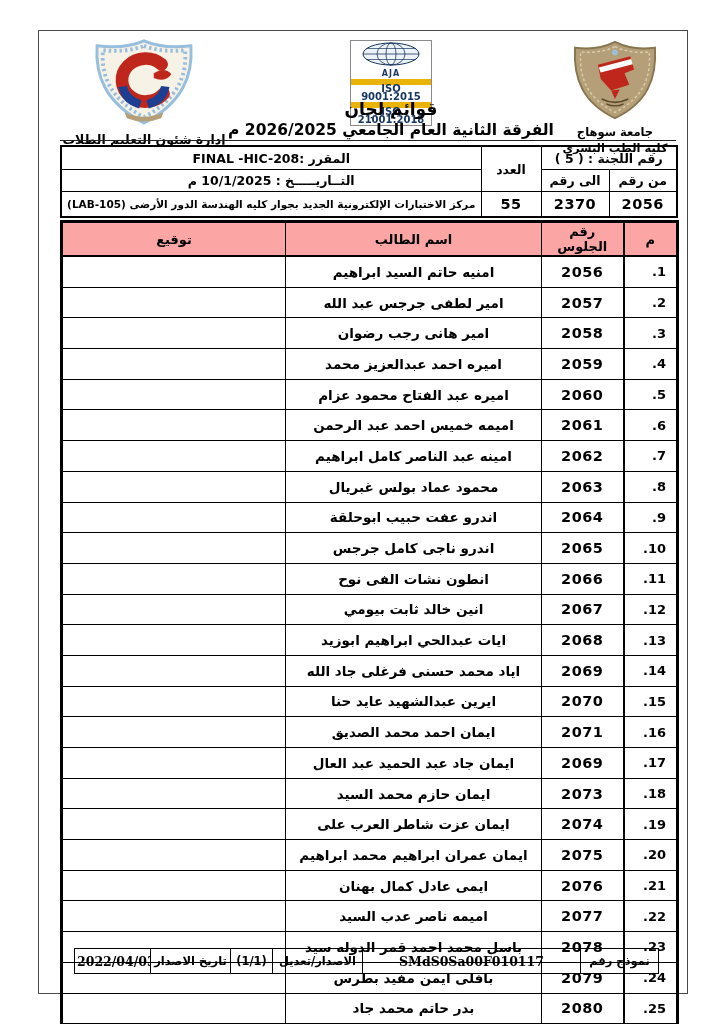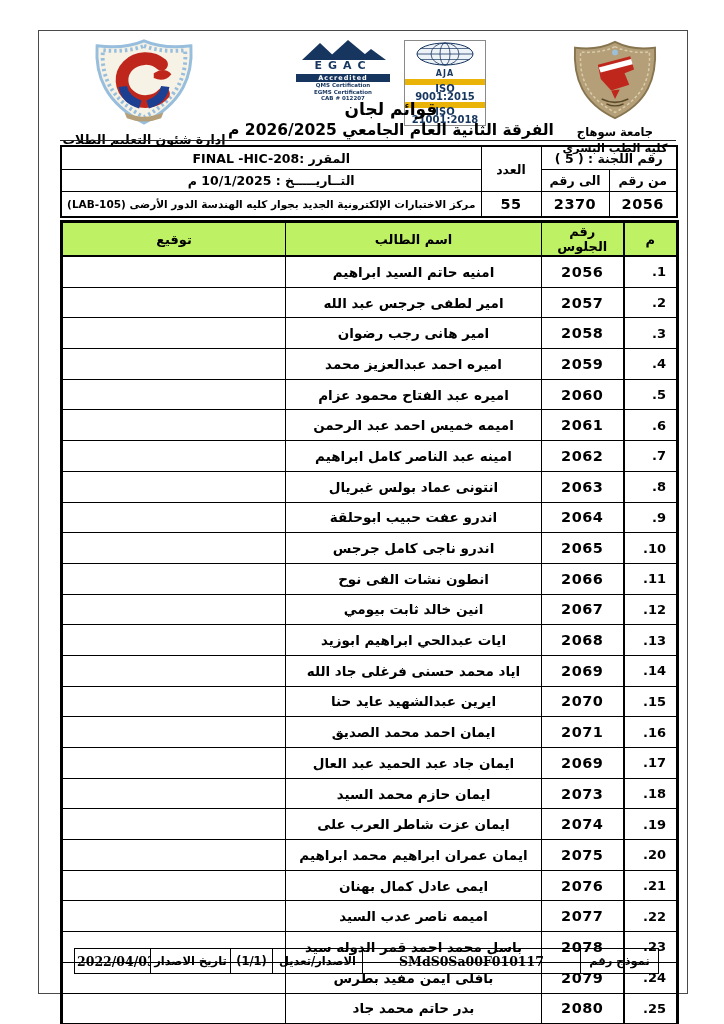--- a/index.html
+++ b/index.html
@@ -33,21 +33,21 @@
   .info{position:absolute;top:145px;left:60px;width:616px;border:2.5px solid #000;}
   .info td{border:1px solid #000;font-weight:bold;text-align:center;padding:0 3px;overflow:hidden;white-space:nowrap;}
   .info .r1 td{height:22px;font-size:12.5px;}
   .info .r2 td{height:21px;font-size:12.5px;}
   .info .r3 td{height:24px;font-size:14px;}
   .info td.loc{font-size:10.5px;}
   .info td.num{font-size:14.5px;letter-spacing:.5px;}
 
   
   .main{position:absolute;top:220px;left:60px;width:616px;border:3px solid #000;}
-  .main th{border:1px solid #000;border-bottom:2.5px solid #000;height:22px;font-size:13px;font-weight:bold;background:#bef264;}
+  .main th{border:1px solid #000;border-bottom:2.5px solid #000;height:22px;font-size:13px;font-weight:bold;background:#fca5a5;}
   .main td{border:1px solid #000;height:27.7px;font-weight:bold;overflow:hidden;white-space:nowrap;}
   .main th:first-child,.main td:first-child{border-left:2px solid #000;}
   .c-idx{text-align:right;padding-left:6px;padding-right:10px;font-size:13px;direction:rtl;}
   .c-seat{text-align:center;font-size:14.5px;letter-spacing:.5px;}
   .c-name{text-align:center;font-size:13.5px;}
   .c-sig{background:#fff;}
 
   
   .footer{position:absolute;top:948px;left:74px;width:584px;border:1.5px solid #000;}
   .footer td{border:1px solid #000;height:24px;font-weight:bold;text-align:center;padding:0 2px;
@@ -74,34 +74,20 @@
           <path d="M34 62 q14 7 28 0" stroke="#5a4a2a" stroke-width="1.6" fill="none"></path>
           <path d="M39 67 q9 4.5 18 0" stroke="#5a4a2a" stroke-width="1.4" fill="none"></path>
         </svg>
       </span>
       <div class="uni-text">جامعة سوهاج</div>
       <div class="uni-text">كلية الطب البشرى</div>
     </div>
 
     <div class="center-block">
       <div class="cert-row">
-        <div class="egac">
-          <span>
-            <svg width="94" height="30" viewBox="0 0 94 30">
-              <polygon points="6,20 24,3 42,20" fill="#16355f"></polygon>
-              <polygon points="30,20 52,0 76,20" fill="#16355f"></polygon>
-              <polygon points="62,20 75,9 90,20" fill="#16355f"></polygon>
-              <text x="47" y="29" text-anchor="middle" font-size="11" font-weight="bold" fill="#16355f" letter-spacing="6" font-family="DejaVu Sans, sans-serif">EGAC</text>
-            </svg>
-          </span>
-          <div class="egac-band">Accredited</div>
-          <div class="egac-lines">QMS Certification</div>
-          <div class="egac-lines">EGMS Certification</div>
-          <div class="egac-lines">CAB # 012207</div>
-        </div>
         <div class="aja">
           <span>
             <svg width="66" height="24" viewBox="0 0 66 24">
               <ellipse cx="33" cy="12" rx="28" ry="11" fill="#eef3f8" stroke="#16355f" stroke-width="1"></ellipse>
               <ellipse cx="33" cy="12" rx="14" ry="11" fill="none" stroke="#16355f" stroke-width=".8"></ellipse>
               <ellipse cx="33" cy="12" rx="5" ry="11" fill="none" stroke="#16355f" stroke-width=".8"></ellipse>
               <line x1="5" y1="12" x2="61" y2="12" stroke="#16355f" stroke-width=".8"></line>
               <line x1="8" y1="6.5" x2="58" y2="6.5" stroke="#16355f" stroke-width=".7"></line>
               <line x1="8" y1="17.5" x2="58" y2="17.5" stroke="#16355f" stroke-width=".7"></line>
             </svg>
@@ -214,21 +200,21 @@
         </tr>
         <tr>
           <td class="c-idx">7.</td>
           <td class="c-seat">2062</td>
           <td class="c-name">امينه عبد الناصر كامل ابراهيم</td>
           <td class="c-sig"></td>
         </tr>
         <tr>
           <td class="c-idx">8.</td>
           <td class="c-seat">2063</td>
-          <td class="c-name">انتونى عماد بولس غبريال</td>
+          <td class="c-name">محمود عماد بولس غبريال</td>
           <td class="c-sig"></td>
         </tr>
         <tr>
           <td class="c-idx">9.</td>
           <td class="c-seat">2064</td>
           <td class="c-name">اندرو عفت حبيب ابوحلقة</td>
           <td class="c-sig"></td>
         </tr>
         <tr>
           <td class="c-idx">10.</td>

